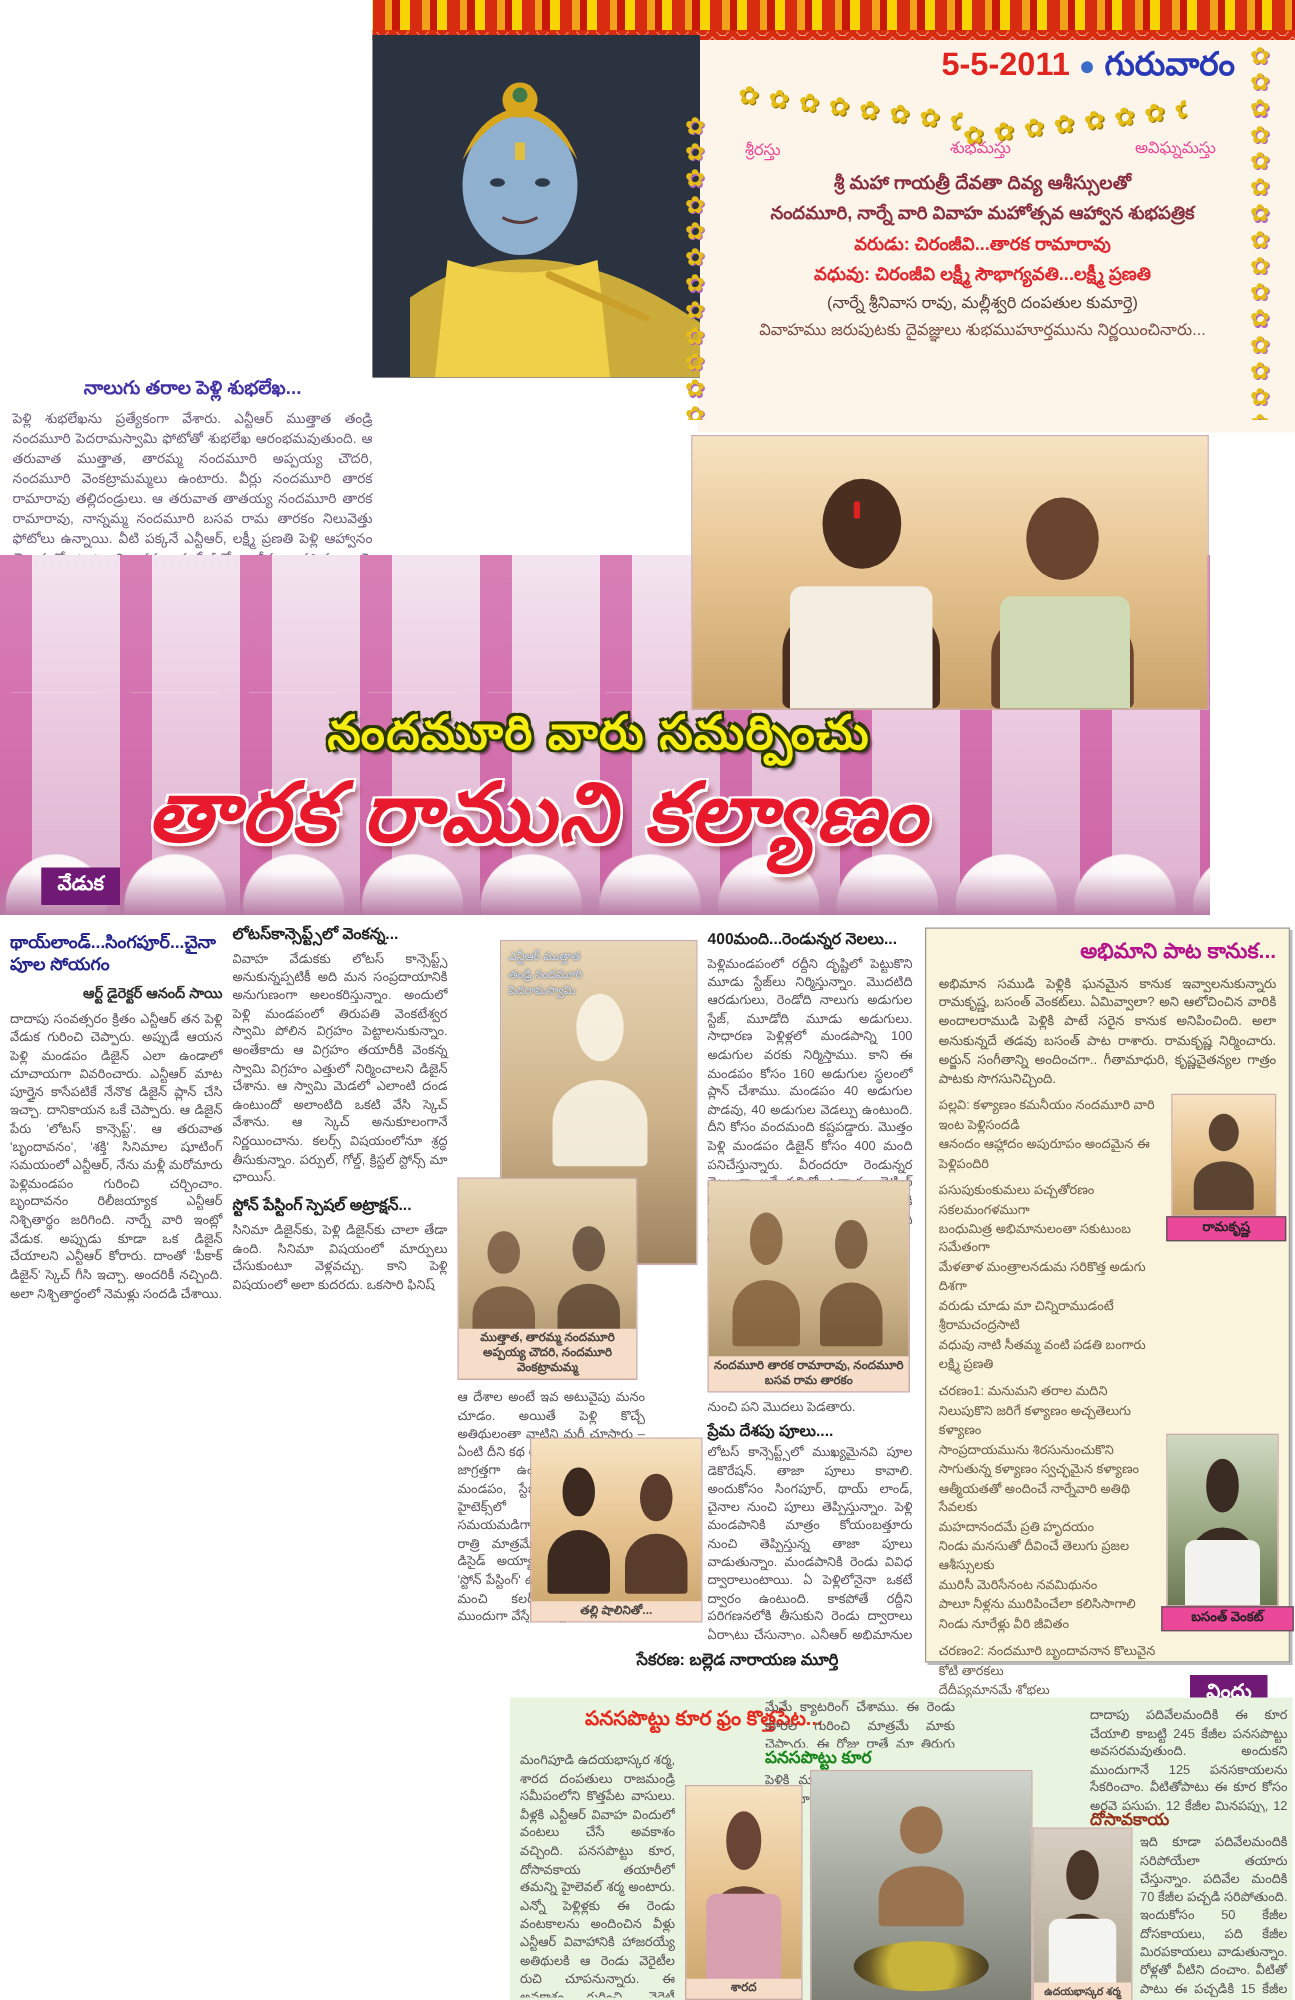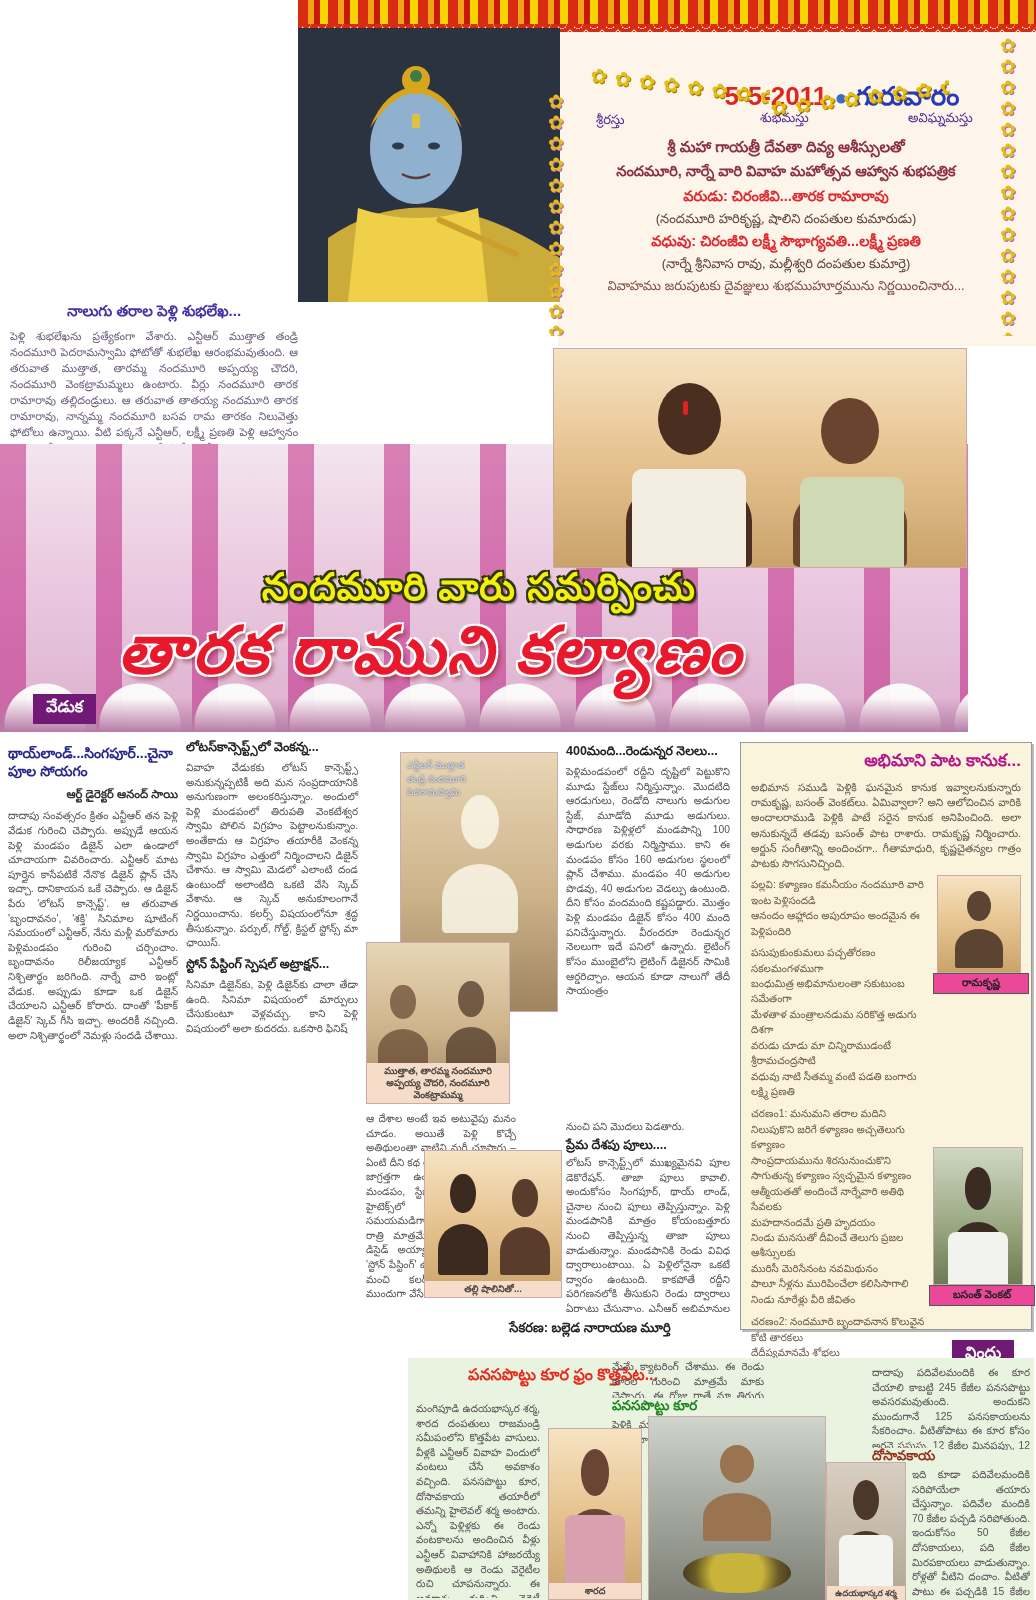--- a/index.html
+++ b/index.html
@@ -30,21 +30,21 @@
   .bust::after{content:"";position:absolute;width:84%;height:46%;left:8%;bottom:0;border-radius:50% 50% 6% 6%;background:currentColor;}
   .cap-strip{position:absolute;left:0;right:0;bottom:0;background:#f6ddc9;color:#4a4440;
      font-size:9.5px;line-height:1.25;text-align:center;padding:2px 3px;font-weight:bold;}
   .cap-box{position:absolute;background:#ec4899;border:1.5px solid #555;color:#222;font-weight:bold;
      font-size:10.5px;text-align:center;padding:2px 4px;}
   .overlay-cap{position:absolute;color:#dfe8ff;font-size:9px;line-height:1.5;left:6px;top:6px;width:60px;text-shadow:0 0 2px #334;}
   
   .date-line{font-weight:bold;font-size:26px;color:#e02420;}
   .date-line .dot{color:#3a6cc8;font-size:22px;}
   .date-line .day{color:#2839b8;}
-  .bless{font-size:13px;color:#4c1d95;}
+  .bless{font-size:13px;color:#ec4899;}
   .inv{text-align:center;}
   .inv .l1{color:#8a3040;font-weight:bold;font-size:15px;}
   .inv .l2{color:#8a3040;font-weight:bold;font-size:14.5px;}
   .inv .role{color:#e02830;font-weight:bold;font-size:14.5px;}
   .inv .par{color:#5a3c34;font-size:13px;}
   .inv .l3{color:#7a4a42;font-size:13px;}
   .lead-title{color:#4633a6;font-weight:bold;font-size:15px;text-align:center;}
   .lead-body{color:#6c5d7b;font-size:11px;line-height:1.45;text-align:justify;}
   .kicker{font-weight:bold;font-size:38px;color:#f6ee10;letter-spacing:1px;
      text-shadow:-2px -2px 0 #2a3800,2px -2px 0 #2a3800,-2px 2px 0 #2a3800,2px 2px 0 #2a3800,3px 3px 2px rgba(0,0,0,.5);}
@@ -86,40 +86,39 @@
       <circle cx="118" cy="48" r="6" fill="#3f7a4a"></circle>
       <ellipse cx="100" cy="118" rx="6" ry="3.4" fill="#2e3a4a"></ellipse>
       <ellipse cx="136" cy="118" rx="6" ry="3.4" fill="#2e3a4a"></ellipse>
       <path d="M104 146 Q118 154 132 146" stroke="#5a3a3a" stroke-width="2.5" fill="none"></path>
       <rect x="114" y="86" width="8" height="14" fill="#e0c040"></rect>
       <path d="M60 180 Q118 200 180 180 L190 274 L50 274 Z" fill="#f0d048"></path>
       <rect x="140" y="188" width="90" height="6" rx="3" transform="rotate(24 140 188)" fill="#caa02a"></rect>
     </svg>
   </div>
 
-  <div class="abs date-line" style="left:672px;top:36px;width:340px;text-align:center;margin-top:45px;">
+  <div class="abs date-line" style="left:648px;top:36px;width:340px;text-align:right;">
     <span>5-5-2011</span>
     <span class="dot">●</span>
     <span class="day">గురువారం</span>
   </div>
 
   <div class="abs flower-row" style="left:590px;top:74px;width:180px;transform:rotate(7deg);"></div>
   <div class="abs flower-row" style="left:770px;top:86px;width:180px;transform:rotate(-7deg);"></div>
   <div class="abs flower-col" style="left:548px;top:92px;width:24px;height:244px;"></div>
   <div class="abs flower-col" style="left:1000px;top:36px;width:24px;height:300px;"></div>
 
   <div class="abs bless" style="left:596px;top:112px;">శ్రీరస్తు</div>
   <div class="abs bless" style="left:760px;top:110px;">శుభమస్తు</div>
   <div class="abs bless" style="left:908px;top:110px;">అవిఘ్నమస్తు</div>
 
   <div class="abs inv" style="left:576px;top:138px;width:420px;">
     <div class="l1">శ్రీ మహా గాయత్రీ  దేవతా దివ్య ఆశీస్సులతో</div>
     <div class="l2" style="margin-top:4px;">నందమూరి, నార్నే వారి వివాహ మహోత్సవ ఆహ్వాన శుభపత్రిక</div>
     <div class="role" style="margin-top:5px;">వరుడు: చిరంజీవి...తారక రామారావు</div>
-    <div class="par" style="margin-top:3px;">(నందమూరి హరికృష్ణ, షాలిని దంపతుల కుమారుడు)</div>
     <div class="role" style="margin-top:4px;">వధువు: చిరంజీవి లక్ష్మీ సౌభాగ్యవతి...లక్ష్మీ ప్రణతి</div>
     <div class="par" style="margin-top:3px;">(నార్నే శ్రీనివాస రావు, మల్లీశ్వరి దంపతుల కుమార్తె)</div>
     <div class="l3" style="margin-top:4px;">వివాహము జరుపుటకు దైవజ్ఞులు శుభముహూర్తమును నిర్ణయించినారు...</div>
   </div>
 
   <div class="abs" style="left:10px;top:302px;width:288px;">
     <div class="lead-title">నాలుగు తరాల పెళ్లి శుభలేఖ...</div>
     <div class="lead-body" style="margin-top:6px;">పెళ్లి శుభలేఖను ప్రత్యేకంగా వేశారు. ఎన్టీఆర్ ముత్తాత తండ్రి నందమూరి పెదరామస్వామి ఫోటోతో శుభలేఖ ఆరంభమవుతుంది. ఆ తరువాత ముత్తాత, తారమ్మ నందమూరి అప్పయ్య చౌదరి, నందమూరి వెంకట్రామమ్మలు ఉంటారు. వీర్లు నందమూరి తారక రామారావు తల్లిదండ్రులు. ఆ తరువాత తాతయ్య నందమూరి తారక రామారావు, నాన్నమ్మ నందమూరి బసవ రామ తారకం నిలువెత్తు ఫోటోలు ఉన్నాయి. వీటి పక్కనే ఎన్టీఆర్, లక్ష్మీ ప్రణతి పెళ్లి ఆహ్వానం తెలుగులో ఉంటుంది. తరువాత పేజీలో ఇంగ్లీషు ఆహ్వానం. ఆపై అభినందనలు తెలుపుతూ నందమూరి కుటుంబం పేర్లు, చివర్న పెళ్లి కూతురు తాతయ్య నార్నే అప్పారావు పేరు ఉంది. పెళ్లి శుభలేఖ ముంబైలో తయారు చేశారు. పెళ్లి ఆహ్వానం రెండు కుటుంబాల తరపునా ఉంది.</div>
   </div>
 
@@ -176,20 +175,25 @@
 
   <div class="ph warm" style="left:424px;top:1150px;width:136px;height:146px;z-index:2;">
     <div class="bust" style="left:8px;top:14px;width:60px;height:110px;color:#3c2a20;"></div>
     <div class="bust" style="left:70px;top:20px;width:60px;height:104px;color:#5a3c2c;"></div>
     <div class="cap-strip">తల్లి షాలినితో...</div>
   </div>
 
   <div class="abs" style="left:566px;top:744px;width:164px;">
     <div class="sub-title">400మంది...రెండున్నర నెలలు...</div>
     <div class="body-txt" style="margin-top:4px;">పెళ్లిమండపంలో రద్దీని దృష్టిలో పెట్టుకొని మూడు స్టేజ్‌లు నిర్మిస్తున్నాం. మొదటిది ఆరడుగులు, రెండోది నాలుగు అడుగుల స్టేజ్, మూడోది మూడు అడుగులు. సాధారణ పెళ్లిళ్లలో మండపాన్ని 100 అడుగుల వరకు నిర్మిస్తాము. కాని ఈ మండపం కోసం 160 అడుగుల స్థలంలో ప్లాన్ చేశాము. మండపం 40 అడుగుల పొడవు, 40 అడుగుల వెడల్పు ఉంటుంది. దీని కోసం వందమంది కష్టపడ్డారు. మొత్తం పెళ్లి మండపం డిజైన్ కోసం 400 మంది పనిచేస్తున్నారు. వీరందరూ రెండున్నర నెలలుగా ఇదే పనిలో ఉన్నారు. లైటింగ్ కోసం ముంబైలోని లైటింగ్ డిజైనర్ సామికి ఆర్డరిచ్చాం. ఆయన కూడా నాలుగో తేదీ సాయంత్రం</div>
+  </div>
+  <div class="ph sepia" style="left:566px;top:944px;width:160px;height:168px;">
+    <div class="bust" style="left:14px;top:16px;width:64px;height:116px;color:rgba(120,84,48,.75);"></div>
+    <div class="bust" style="left:84px;top:22px;width:60px;height:110px;color:rgba(100,68,40,.75);"></div>
+    <div class="cap-strip">నందమూరి తారక రామారావు, నందమూరి బసవ రామ తారకం</div>
   </div>
   <div class="abs body-txt" style="left:566px;top:1120px;width:164px;">నుంచి పని మొదలు పెడతారు.</div>
   <div class="abs sub-title" style="left:566px;top:1138px;width:164px;">ప్రేమ దేశపు పూలు....</div>
   <div class="abs body-txt" style="left:566px;top:1156px;width:164px;height:156px;overflow:hidden;">లోటస్ కాన్సెప్ట్స్‌లో ముఖ్యమైనవి పూల డెకొరేషన్. తాజా పూలు కావాలి. అందుకోసం సింగపూర్, థాయ్ లాండ్, చైనాల నుంచి పూలు తెప్పిస్తున్నాం. పెళ్లి మండపానికి మాత్రం కోయంబత్తూరు నుంచి తెప్పిస్తున్న తాజా పూలు వాడుతున్నాం. మండపానికి రెండు వివిధ ద్వారాలుంటాయి. ఏ పెళ్లిలోనైనా ఒకటే ద్వారం ఉంటుంది. కాకపోతే రద్దీని పరిగణనలోకి తీసుకుని రెండు ద్వారాలు ఏర్పాటు చేస్తున్నాం. ఎన్టీఆర్ అభిమానుల కోసం రెండు హాల్స్ ఉంటాయి. వివిధ ఫుడ్ కోర్టును ఫైవ్‌స్టార్ స్థాయిలో తీర్చిదిద్దాం. మండపం ఆవరణలో పదివేల మంది వివాహాన్ని చూసే వీలుంది.</div>
 
   <div class="abs credit" style="left:440px;top:1320px;width:300px;">సేకరణ: బల్లెడ నారాయణ మూర్తి</div>
 
   <div class="abs song-box" style="left:740px;top:742px;width:292px;height:588px;padding:8px 10px;box-sizing:border-box;">
     <div class="song-title">అభిమాని పాట కానుక...</div>
     <div class="song-intro" style="margin-top:6px;">అభిమాన సముడి పెళ్లికి ఘనమైన కానుక ఇవ్వాలనుకున్నారు రామకృష్ణ, బసంత్ వెంకట్‌లు. ఏమివ్వాలా? అని ఆలోచించిన వారికి అందాలరాముడి పెళ్లికి పాటే సరైన కానుక అనిపించింది. అలా అనుకున్నదే తడవు బసంత్ పాట రాశారు. రామకృష్ణ నిర్మించారు. అర్జున్ సంగీతాన్ని అందించగా.. గీతామాధురి, కృష్ణచైతన్యల గాత్రం పాటకు సొగసునిచ్చింది.</div>

